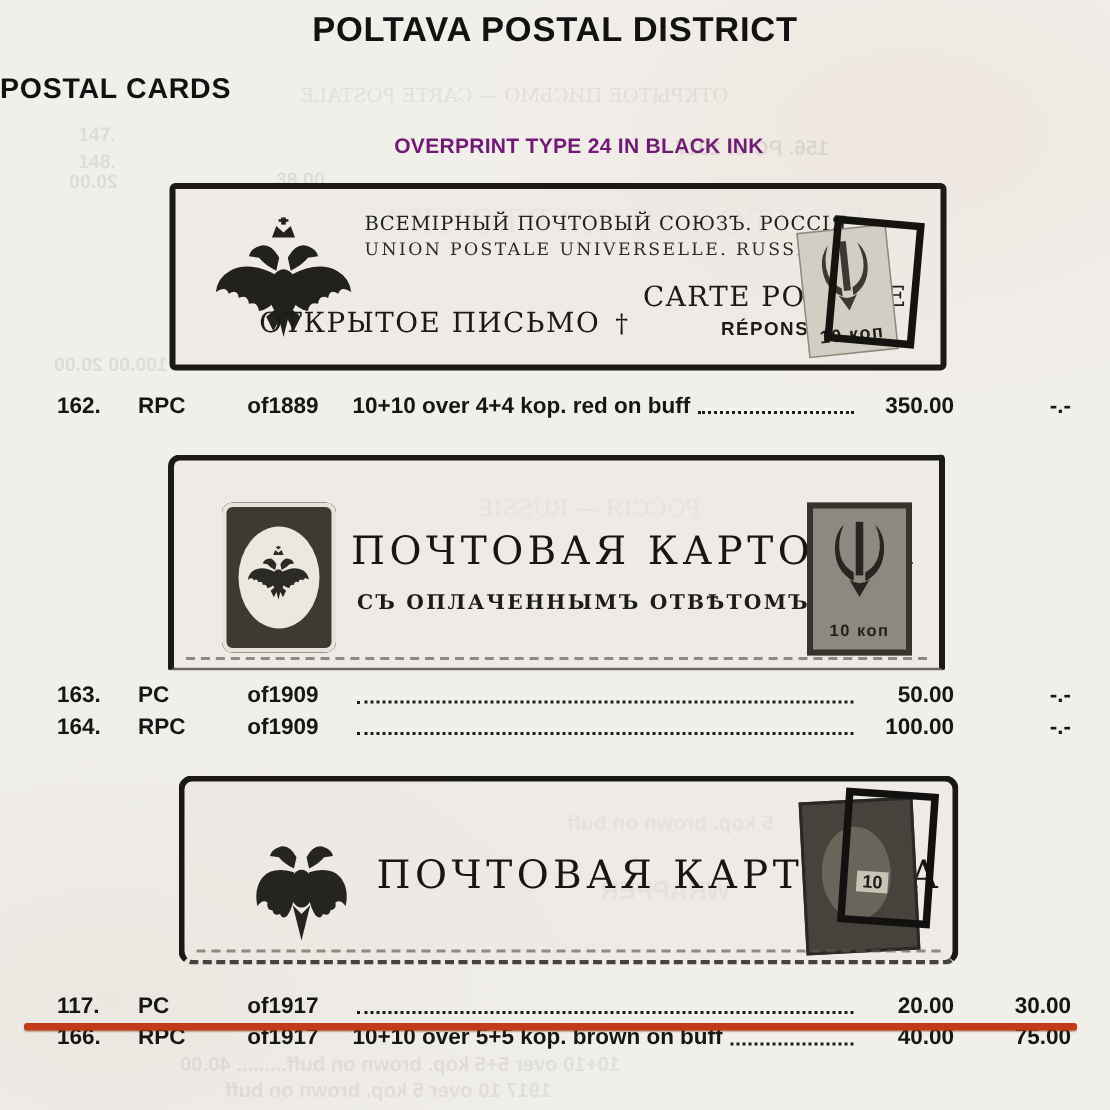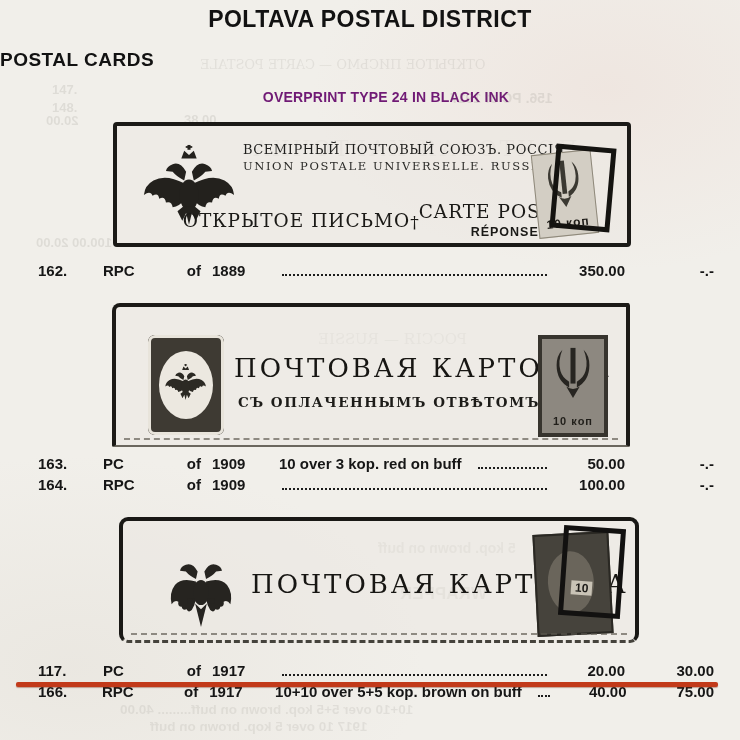--- a/index.html
+++ b/index.html
@@ -24,21 +24,21 @@
   .card1{left:113px;top:122px;width:510px;height:117px;border:4px solid #1b1a17;border-radius:4px;}
   .card2{left:112px;top:303px;width:510px;height:138px;border:4px solid #1c1a17;border-bottom:2px solid #6b675e;border-radius:8px 3px 2px 2px;}
   .card3{left:119px;top:517px;width:512px;height:119px;border:4px solid #191815;border-bottom:3px dashed #45433c;border-radius:9px;}
   .hairline{position:absolute;left:8px;right:8px;bottom:5px;border-top:2px dashed #5b574e;opacity:.65;}
 
   
   .c1-eagle{left:22px;top:18px;width:100px;height:96px;color:#23211d;}
   .c1-center{left:126px;top:16px;width:292px;text-align:center;font-family:"DejaVu Serif", serif;}
   .c1-upu1{font-size:13px;letter-spacing:.6px;color:#1f1f1d;white-space:nowrap;}
   .c1-upu2{font-size:11.5px;letter-spacing:1.6px;color:#2b2b28;margin-top:2px;white-space:nowrap;}
-  .c1-titles{margin-top:28px;display:flex;justify-content:center;align-items:center;gap:0;}
+  .c1-titles{margin-top:15px;display:flex;justify-content:center;align-items:flex-end;gap:10px;}
   .c1-big{font-size:18.5px;letter-spacing:1px;color:#1b1a17;white-space:nowrap;}
   .c1-small{font-family:"Liberation Sans", sans-serif;font-weight:bold;font-size:12.5px;letter-spacing:1px;margin-top:3px;color:#1b1a17;}
   .c1-div{font-size:17px;padding-top:3px;color:#1b1a17;}
 
   
   .c2-emblem{left:32px;top:28px;width:76px;height:100px;background:#3e3a33;border-radius:7px;
              box-shadow:inset 0 0 0 3px #e8e4db, inset 0 0 0 7px #3e3a33;}
   .c2-oval{position:absolute;left:11px;right:11px;top:16px;bottom:16px;background:#ece8e0;border-radius:50%;
            display:flex;align-items:center;justify-content:center;}
   .c2-oval svg{width:80%;height:80%;color:#2c2a24;}
@@ -62,21 +62,21 @@
   
   .c1-stamp{right:12px;top:18px;width:82px;height:98px;}
   .stamp1-base{position:absolute;left:2px;top:8px;width:58px;height:82px;background:#d3cec4;border:1px solid #8f897b;transform:rotate(-6deg);}
   .stamp1-base svg{position:absolute;left:50%;top:5px;transform:translateX(-50%);width:36px;height:50px;color:#27251f;opacity:.88;}
   .stamp1-base .stamp-value{position:absolute;bottom:5px;left:0;right:0;text-align:center;font-weight:bold;font-size:12px;color:#1d1b17;letter-spacing:1px;}
   .stamp1-frame{position:absolute;left:20px;top:2px;width:50px;height:74px;border:5px solid #141310;transform:rotate(5deg);}
 
   
   .entries{position:absolute;left:38px;right:26px;font-weight:bold;font-size:15px;color:#161616;}
   .eg1{top:257px;} .eg2{top:450px;} .eg3{top:657px;}
-  .entry-row{display:flex;align-items:flex-end;height:21.5px;white-space:nowrap;gap:11px;}
+  .entry-row{display:flex;align-items:flex-end;height:21.5px;white-space:nowrap;}
   .c-num{width:54px;}
   .c-type{width:57px;}
   .c-of{width:30px;text-align:right;}
   .c-year{width:56px;}
   .c-desc{padding-right:2px;}
   .leader{flex:1;border-bottom:2.5px dotted #1c1c1c;margin:0 3px 3px 3px;min-width:12px;}
   .c-p1{width:64px;text-align:right;}
   .c-p2{width:78px;text-align:right;}
 
   .red-underline{left:16px;top:682px;width:702px;height:5px;background:#c23a1a;border-radius:2px;
@@ -185,20 +185,21 @@
     <div class="stamp1-frame"></div>
   </div>
 </div>
 
 <div class="entries eg1">
   <div class="entry-row">
     <span class="c-num">162.</span>
     <span class="c-type">RPC</span>
     <span class="c-of">of</span>
     <span class="c-year">1889</span>
+    <span class="c-desc">10+10 over 4+4 kop. red on buff</span>
     <span class="leader"></span>
     <span class="c-p1">350.00</span>
     <span class="c-p2">-.-</span>
   </div>
 </div>
 
 <div class="card card2">
   <div class="abs c2-emblem">
     <div class="c2-oval">
       <svg viewBox="0 0 100 100">
@@ -218,21 +219,20 @@
   </div>
   <div class="hairline"></div>
 </div>
 
 <div class="entries eg2">
   <div class="entry-row">
     <span class="c-num">163.</span>
     <span class="c-type">PC</span>
     <span class="c-of">of</span>
     <span class="c-year">1909</span>
-    <span class="c-desc">10 over 3 kop. red on buff</span>
     <span class="leader"></span>
     <span class="c-p1">50.00</span>
     <span class="c-p2">-.-</span>
   </div>
   <div class="entry-row">
     <span class="c-num">164.</span>
     <span class="c-type">RPC</span>
     <span class="c-of">of</span>
     <span class="c-year">1909</span>
     <span class="leader"></span>

